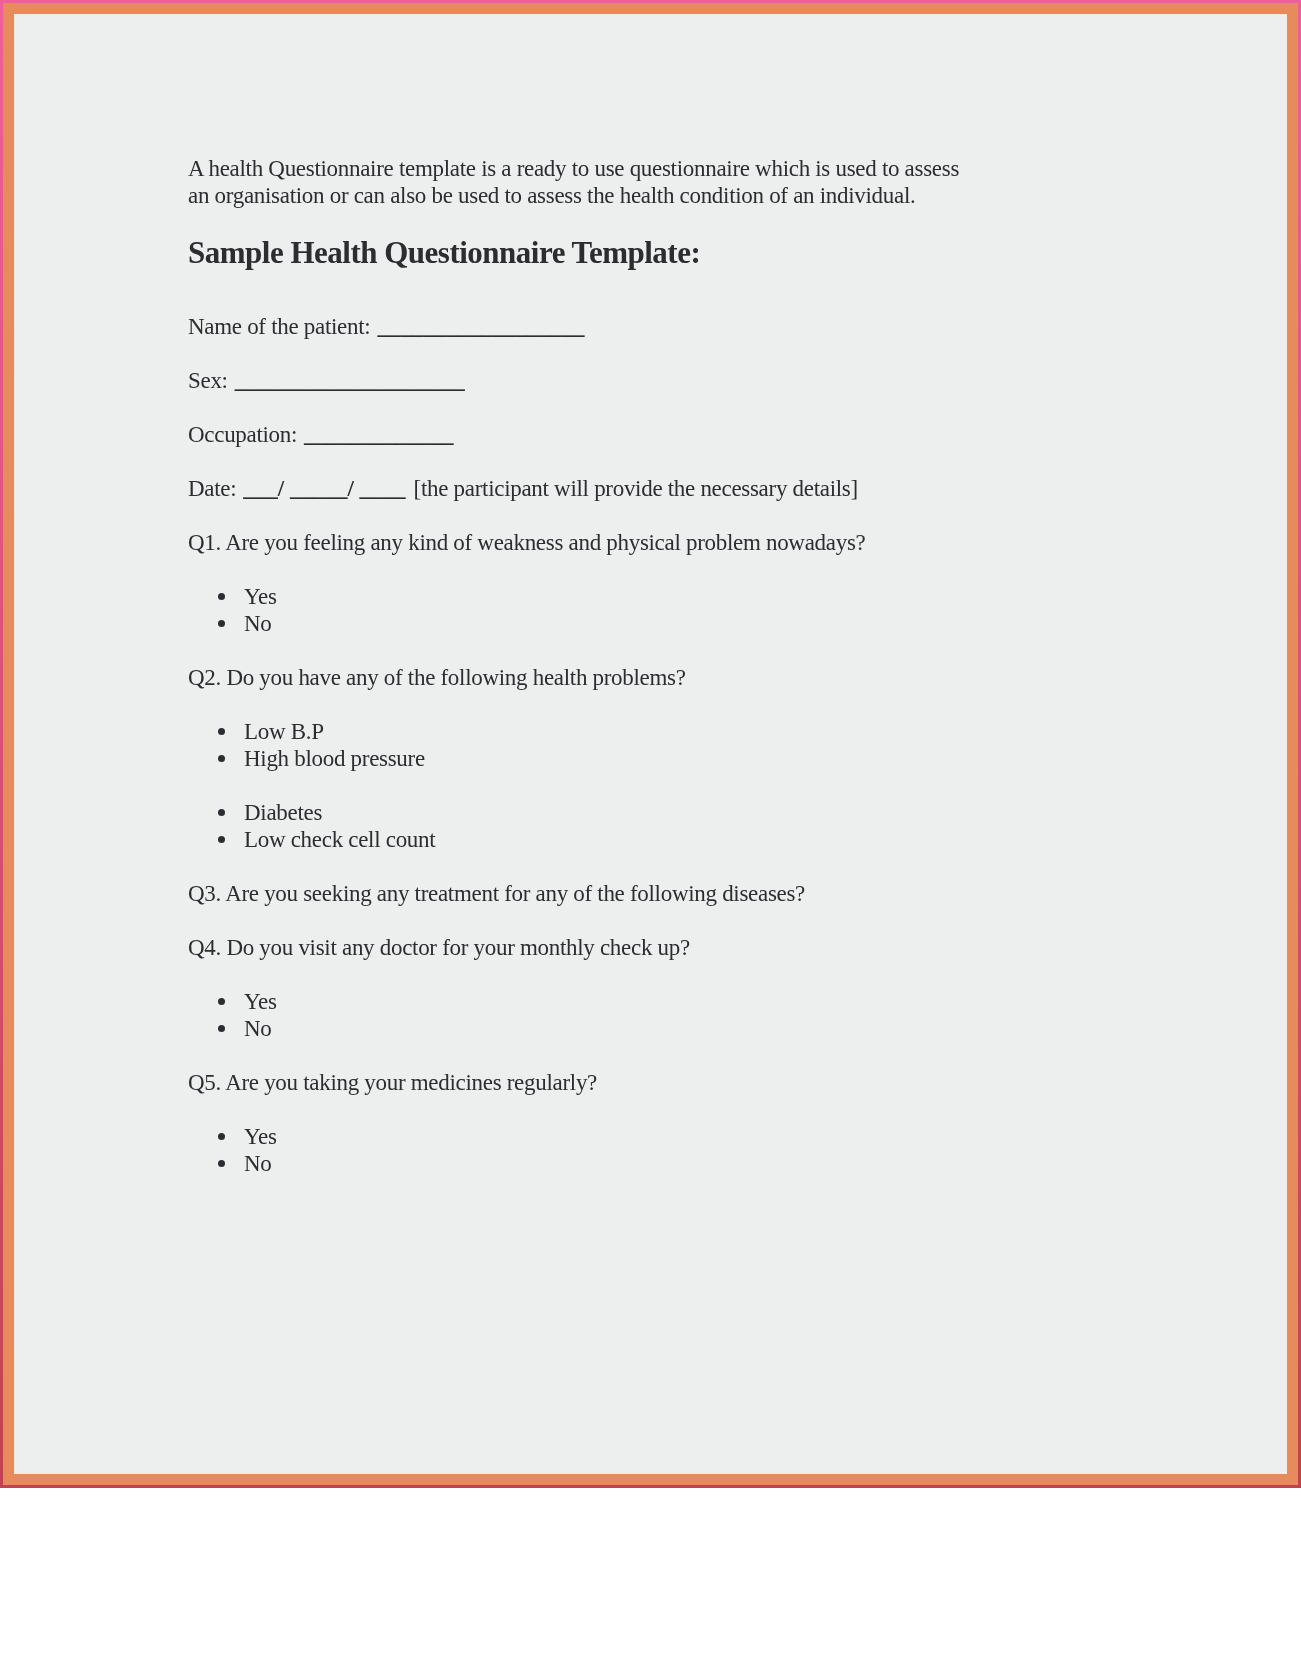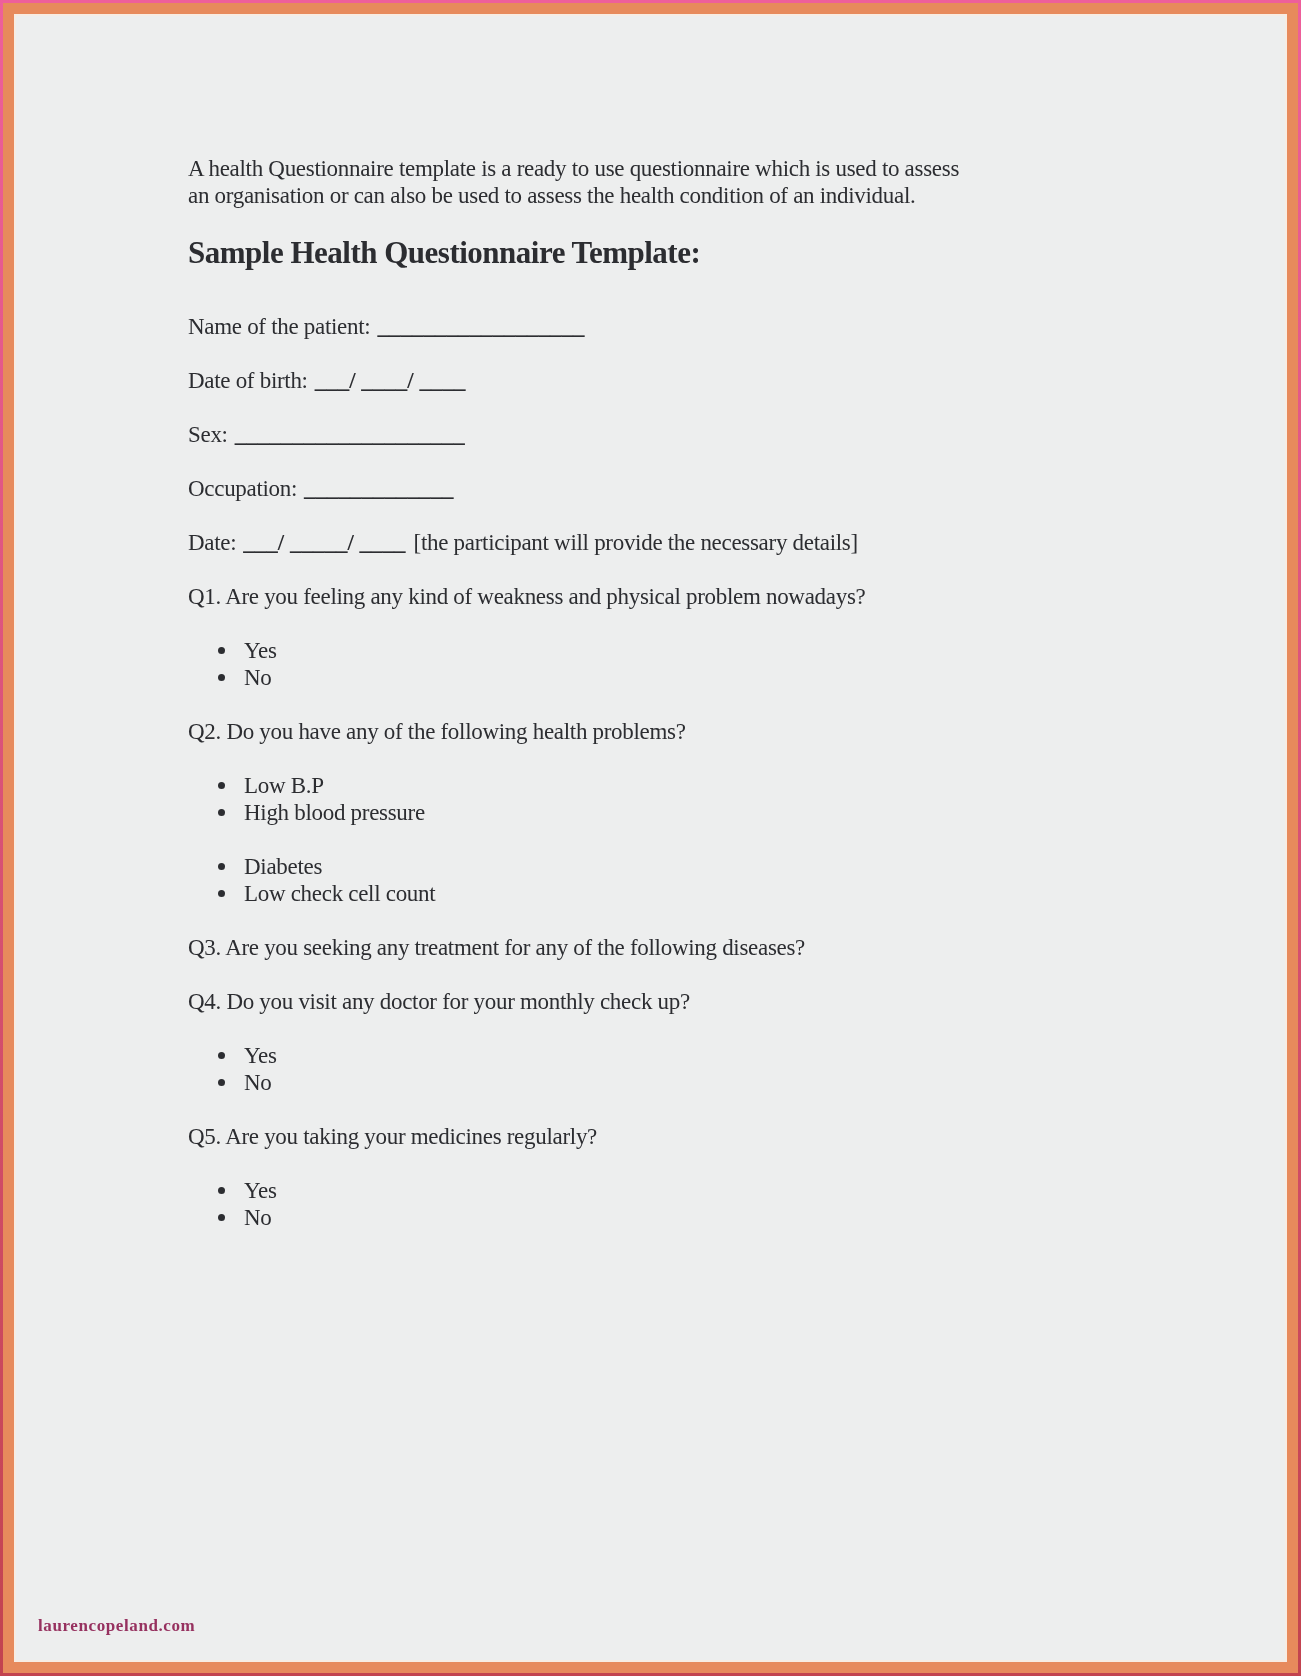--- a/index.html
+++ b/index.html
@@ -13,21 +13,21 @@
   }
   * { box-sizing: border-box; }
   html, body { margin: 0; padding: 0; }
   body {
     width: 1301px;
     height: 1676px;
     font-family: "Liberation Serif", serif;
   }
   .frame-outer {
     width: 1301px;
-    height: 1676px;
+    height: 1488px;
     padding: 3px;
     background: linear-gradient(180deg, var(--border-outer-top) 0%, var(--border-outer-bottom) 100%);
   }
   .frame-orange {
     width: 100%;
     height: 100%;
     padding: 11px;
     background: var(--border-orange);
   }
   .frame-inner {
@@ -115,23 +115,20 @@
             <div class="intro-line">an organisation or can also be used to assess the health condition of an individual.</div>
           </div>
 
           <h1 class="doc-title">Sample Health Questionnaire Template:</h1>
 
           <div class="fields">
             <div class="field">
               <span class="field-label">Name of the patient:</span><span class="field-blank">__________________</span>
             </div>
             <div class="field">
-              <span class="field-label">Date of birth:</span><span class="field-blank">___/ ____/ ____</span>
-            </div>
-            <div class="field">
               <span class="field-label">Sex:</span><span class="field-blank">____________________</span>
             </div>
             <div class="field">
               <span class="field-label">Occupation:</span><span class="field-blank">_____________</span>
             </div>
             <div class="field">
               <span class="field-label">Date:</span><span class="field-blank">___/ _____/ ____</span><span class="field-note">[the participant will provide the necessary details]</span>
             </div>
           </div>
 

